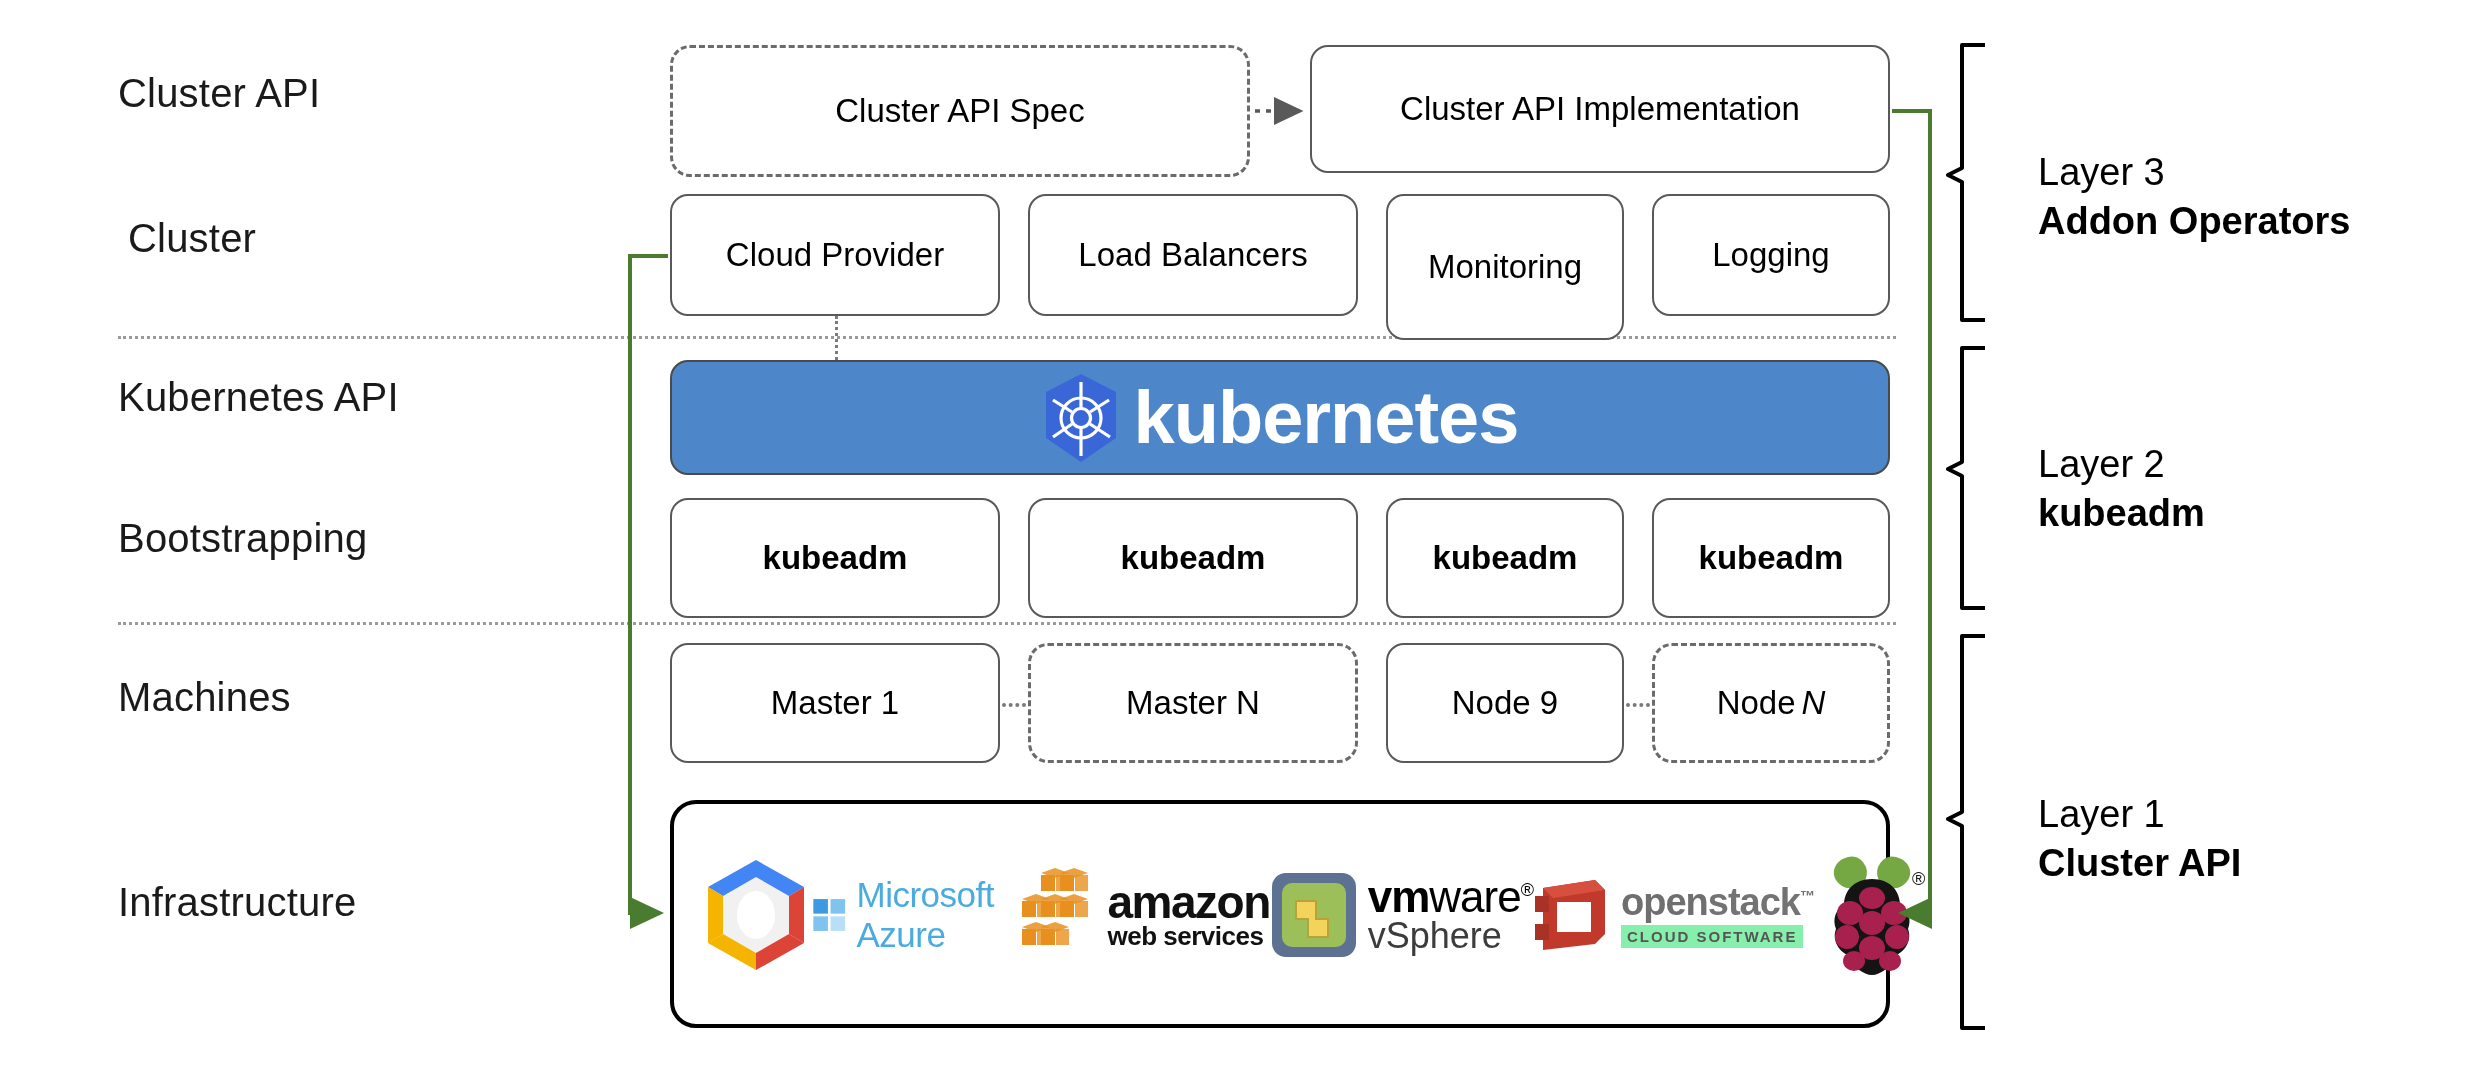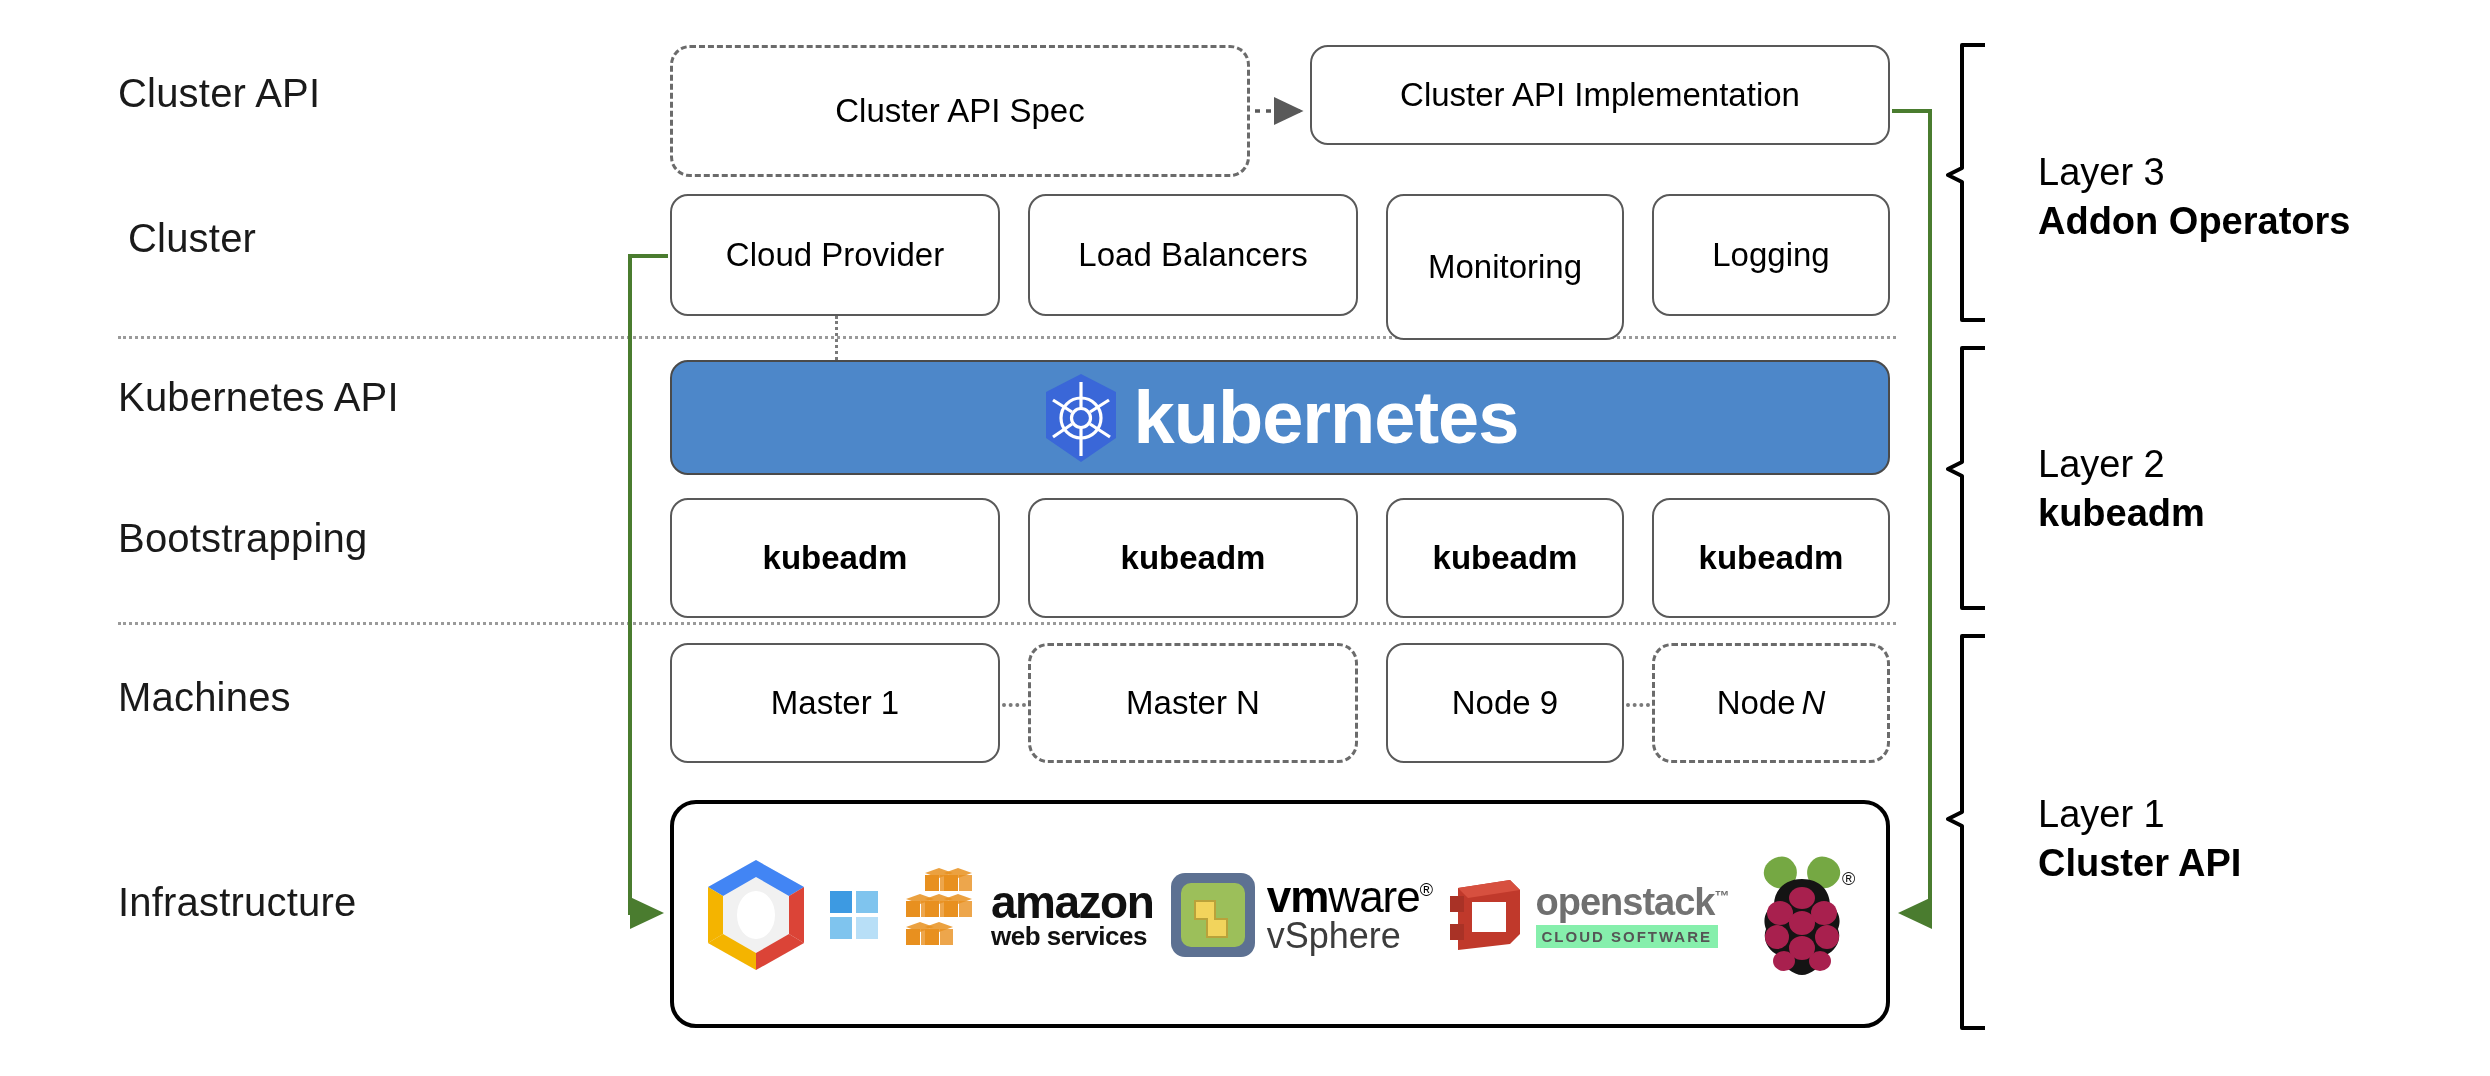--- a/index.html
+++ b/index.html
@@ -156,21 +156,21 @@
   <div class="row-label" style="left:128px; top:216px;">Cluster</div>
   <div class="row-label" style="left:118px; top:375px;">Kubernetes API</div>
   <div class="row-label" style="left:118px; top:516px;">Bootstrapping</div>
   <div class="row-label" style="left:118px; top:675px;">Machines</div>
   <div class="row-label" style="left:118px; top:880px;">Infrastructure</div>
 
   <div class="hsep" style="left:118px; top:336px; width:1778px;"></div>
   <div class="hsep" style="left:118px; top:622px; width:1778px;"></div>
 
   <div class="box dashed" style="left:670px; top:45px; width:580px; height:132px;">Cluster API Spec</div>
-  <div class="box" style="left:1310px; top:45px; width:580px; height:100px;">Cluster API Implementation</div>
+  <div class="box" style="left:1310px; top:45px; width:580px; height:128px;">Cluster API Implementation</div>
 
   <div class="box" style="left:670px; top:194px; width:330px; height:122px;">Cloud Provider</div>
   <div class="box" style="left:1028px; top:194px; width:330px; height:122px;">Load Balancers</div>
   <div class="box" style="left:1386px; top:194px; width:238px; height:146px;">Monitoring</div>
   <div class="box" style="left:1652px; top:194px; width:238px; height:122px;">Logging</div>
 
   <div class="vdotted" style="left:835px; top:316px; height:50px;"></div>
 
   <div class="k8s-banner" style="left:670px; top:360px; width:1220px; height:115px;">
     <span style="display:block;width:78px;height:92px;">
@@ -222,20 +222,21 @@
       </svg>
     </span>
 
     <span class="logo">
       <svg width="52" height="52" viewBox="0 0 52 52">
         <rect x="2" y="2" width="22" height="22" fill="#3d9ae2"></rect>
         <rect x="28" y="2" width="22" height="22" fill="#7fc4ee"></rect>
         <rect x="2" y="28" width="22" height="22" fill="#7fc4ee"></rect>
         <rect x="28" y="28" width="22" height="22" fill="#b8dff7"></rect>
       </svg>
+      <span class="azure-text">Microsoft Azure</span>
     </span>
 
     <span class="logo">
       <svg width="92" height="96" viewBox="0 0 92 96">
         <g fill="#e8901f">
           <path d="M30 6 l14 -5 14 5 -14 5z" opacity=".85"></path>
           <rect x="30" y="8" width="14" height="16"></rect>
           <rect x="45" y="8" width="13" height="16" opacity=".8"></rect>
           <path d="M49 6 l14 -5 14 5 -14 5z" opacity=".85"></path>
           <rect x="49" y="8" width="14" height="16"></rect>

